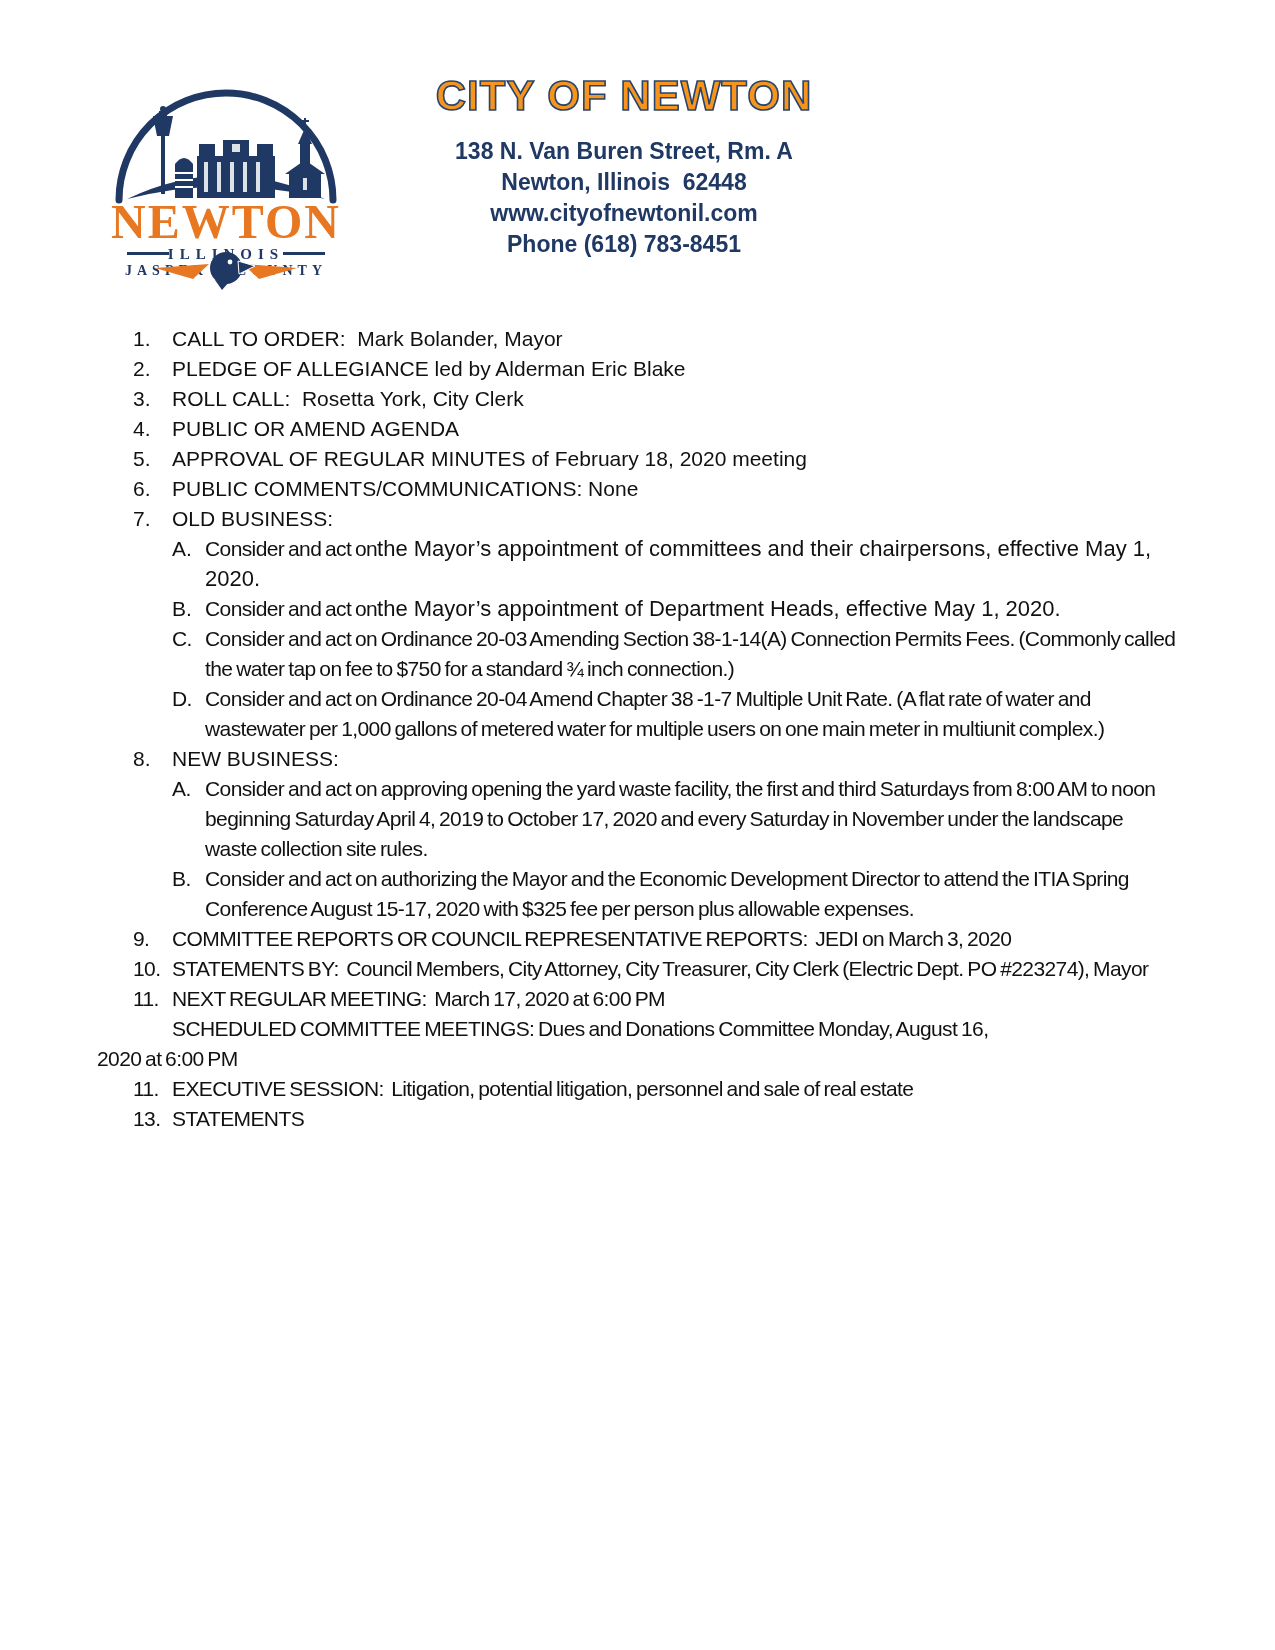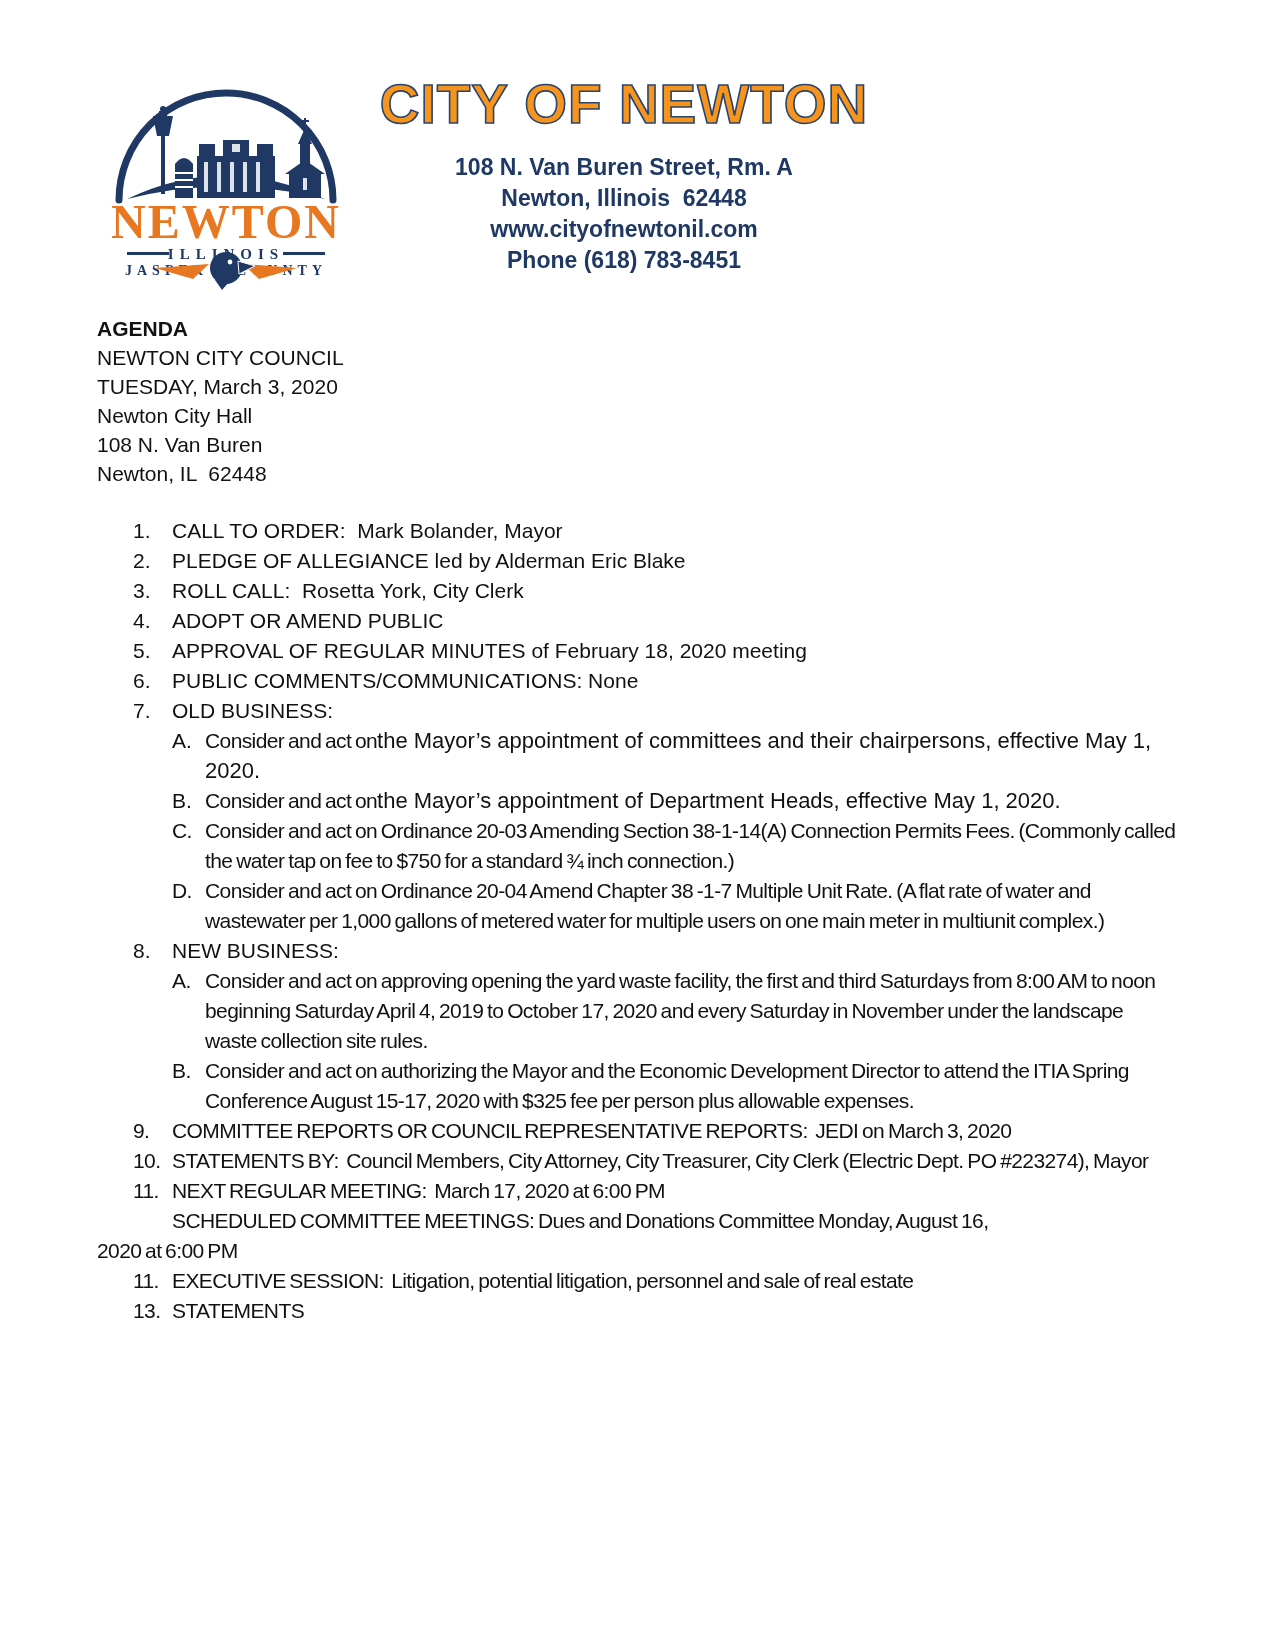--- a/index.html
+++ b/index.html
@@ -6,21 +6,21 @@
   .page {
     width:1275px; height:1650px; background:#ffffff; margin:0 auto;
     position:relative; overflow:hidden;
     font-family:"Liberation Sans", sans-serif; color:#111;
   }
   
   .header { display:flex; align-items:flex-start; padding:68px 97px 0 97px; }
   .logo-wrap { width:258px; flex:none;font-weight:bold; }
   .head-right { width:510px; margin-left:14px; text-align:center; padding-top:4px; }
   .title {
-    font-size:55px; font-weight:bold; letter-spacing:1px;
+    font-size:42px; font-weight:bold; letter-spacing:1px;
     color:#F7941D; -webkit-text-stroke:1.6px #27456E;
   }
   .addr { margin-top:16px; font-weight:bold; color:#1F3864; font-size:23px; line-height:31px; }
   
   .info { padding:18px 97px 0 97px; font-size:21px; line-height:29px; }
   .info .label { font-weight:bold; }
   .info .t { white-space:pre-wrap; }
   
   .list { padding:28px 97px 0 133px; font-size:21px; line-height:30px; }
   .item { display:flex; }
@@ -102,36 +102,28 @@
           <path d="M 118 212 L 132 214 L 125 222 Z" fill="#1F3864"></path>
           <path d="M 141 193 L 158 198 L 142 206 Z" fill="#1F3864" stroke="#fff" stroke-width="1"></path>
           <circle cx="133" cy="194" r="2.4" fill="#fff"></circle>
         </g>
       </svg>
     </div>
 
     <div class="head-right">
       <div class="title">CITY OF NEWTON</div>
       <div class="addr">
-        <div class="t">108 N. Van Buren Street, Rm. A</div>
+        <div class="t">138 N. Van Buren Street, Rm. A</div>
         <div class="t">Newton, Illinois  62448</div>
         <div class="t">www.cityofnewtonil.com</div>
         <div class="t">Phone (618) 783-8451</div>
       </div>
     </div>
   </div>
 
-  <div class="info">
-    <div class="t label">AGENDA</div>
-    <div class="t">NEWTON CITY COUNCIL</div>
-    <div class="t">TUESDAY, March 3, 2020</div>
-    <div class="t">Newton City Hall</div>
-    <div class="t">108 N. Van Buren</div>
-    <div class="t">Newton, IL  62448</div>
-  </div>
 
   <div class="list">
 
     <div class="item">
       <span class="num">1.</span>
       <div class="body">
           <div class="t">CALL TO ORDER:  Mark Bolander, Mayor</div>
         </div>
     </div>
 
@@ -145,21 +137,21 @@
     <div class="item">
       <span class="num">3.</span>
       <div class="body">
           <div class="t">ROLL CALL:  Rosetta York, City Clerk</div>
         </div>
     </div>
 
     <div class="item">
       <span class="num">4.</span>
       <div class="body">
-          <div class="t">ADOPT OR AMEND PUBLIC</div>
+          <div class="t">PUBLIC OR AMEND AGENDA</div>
         </div>
     </div>
 
     <div class="item">
       <span class="num">5.</span>
       <div class="body">
           <div class="t">APPROVAL OF REGULAR MINUTES of February 18, 2020 meeting</div>
         </div>
     </div>
 

